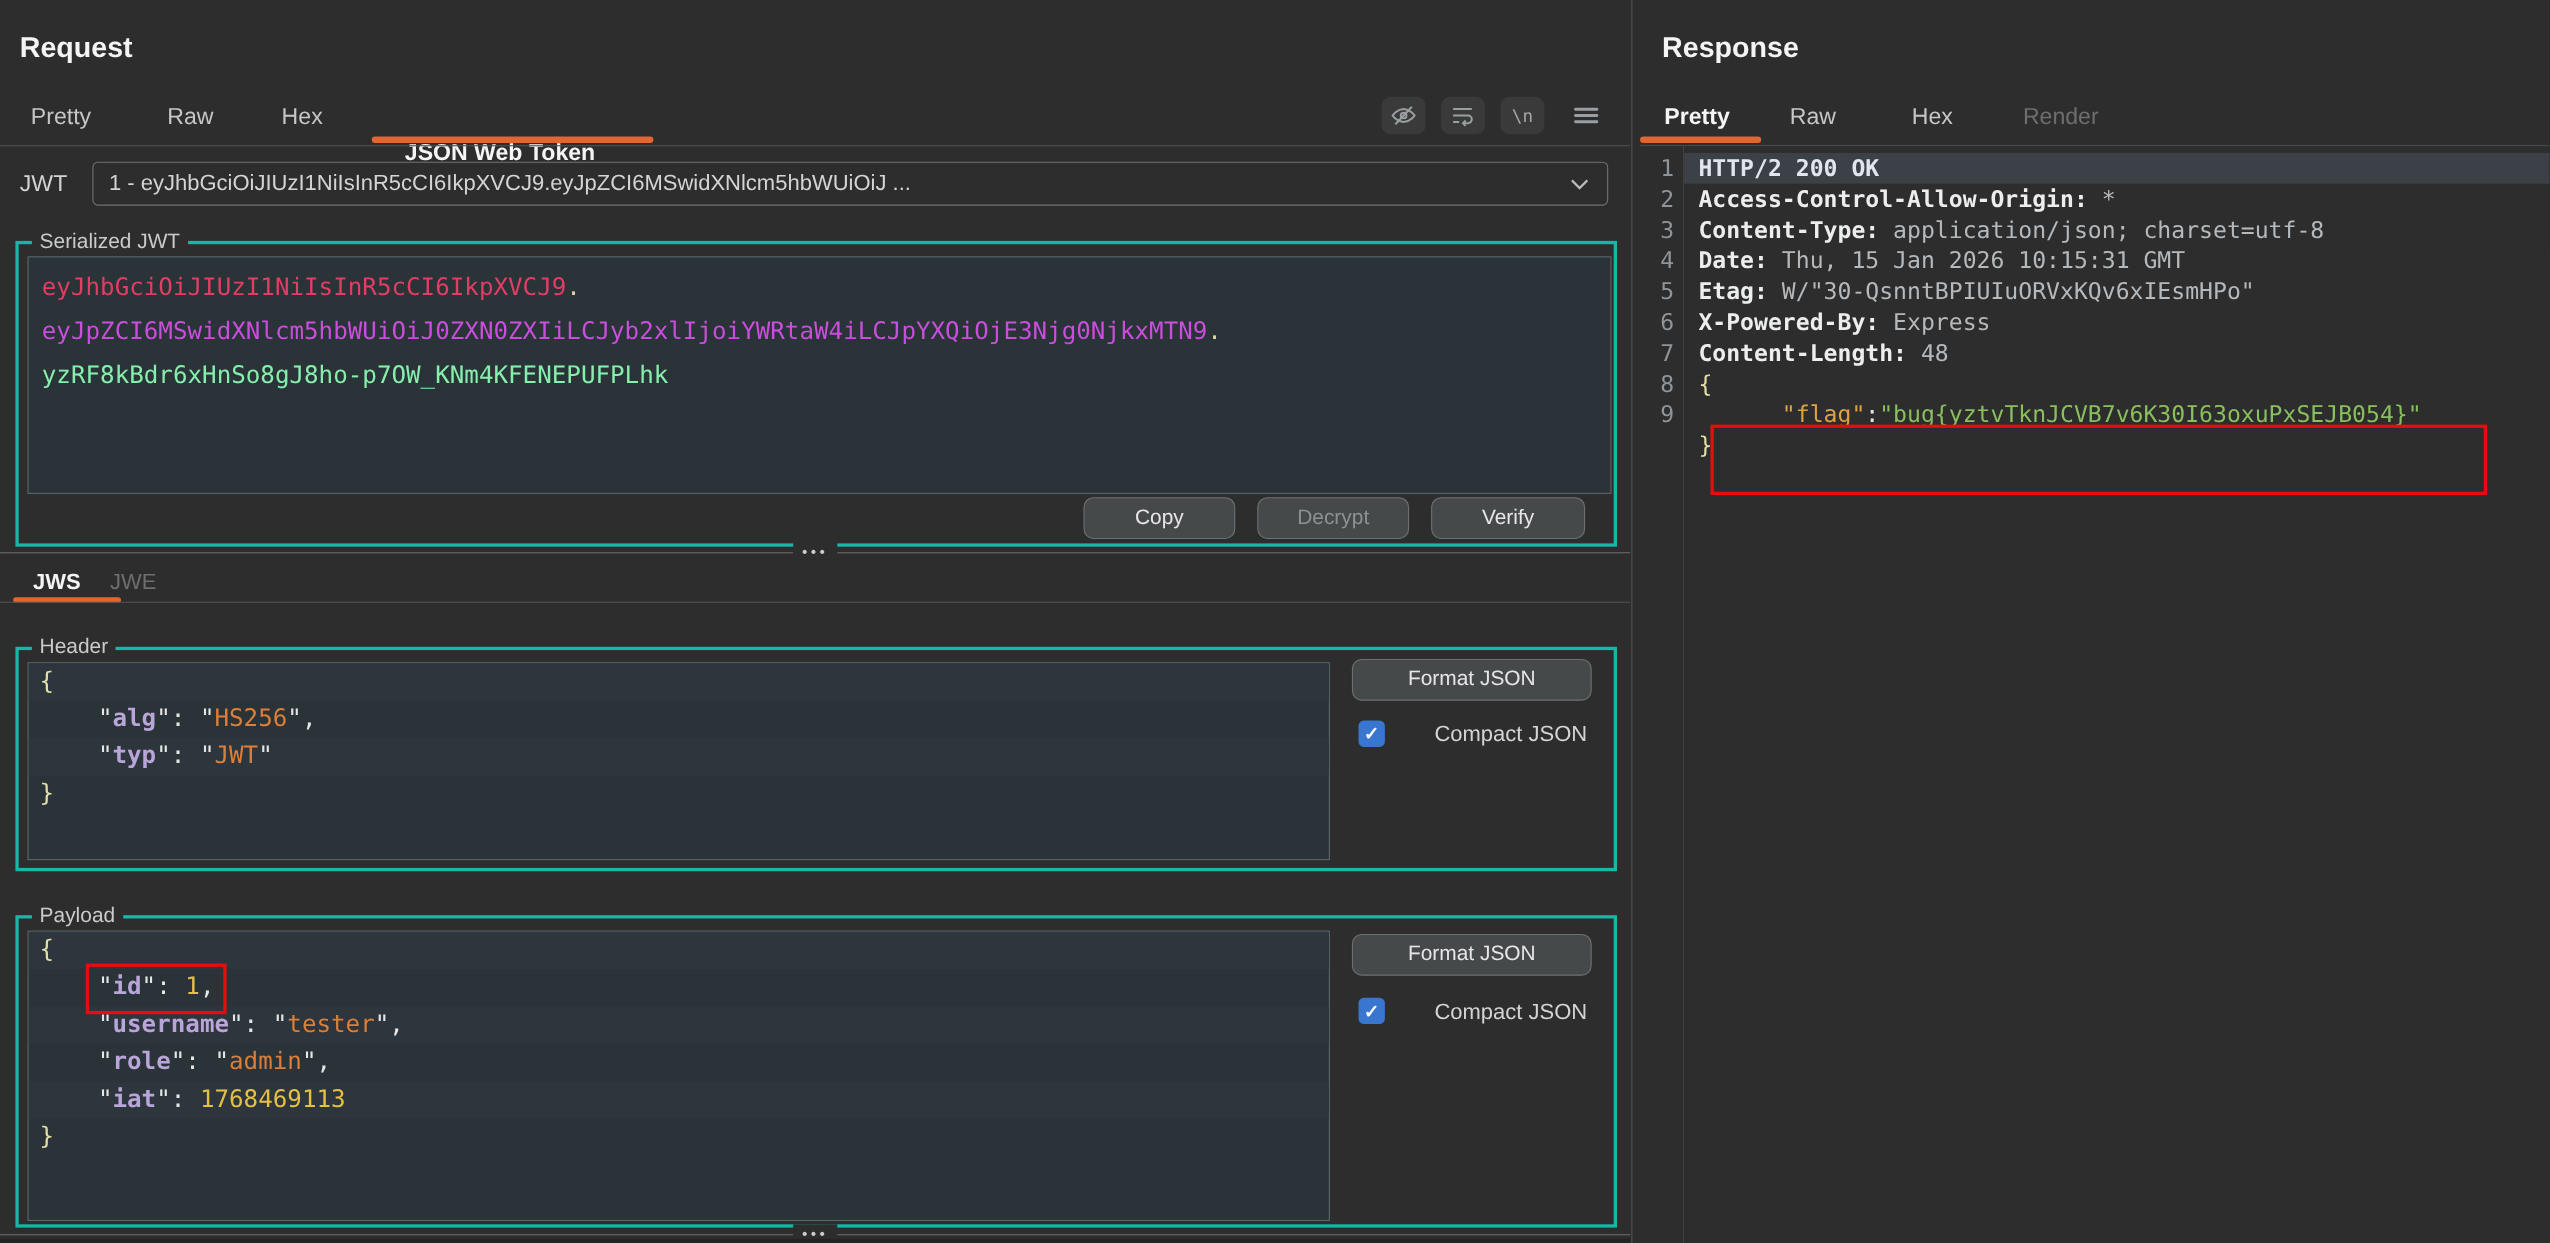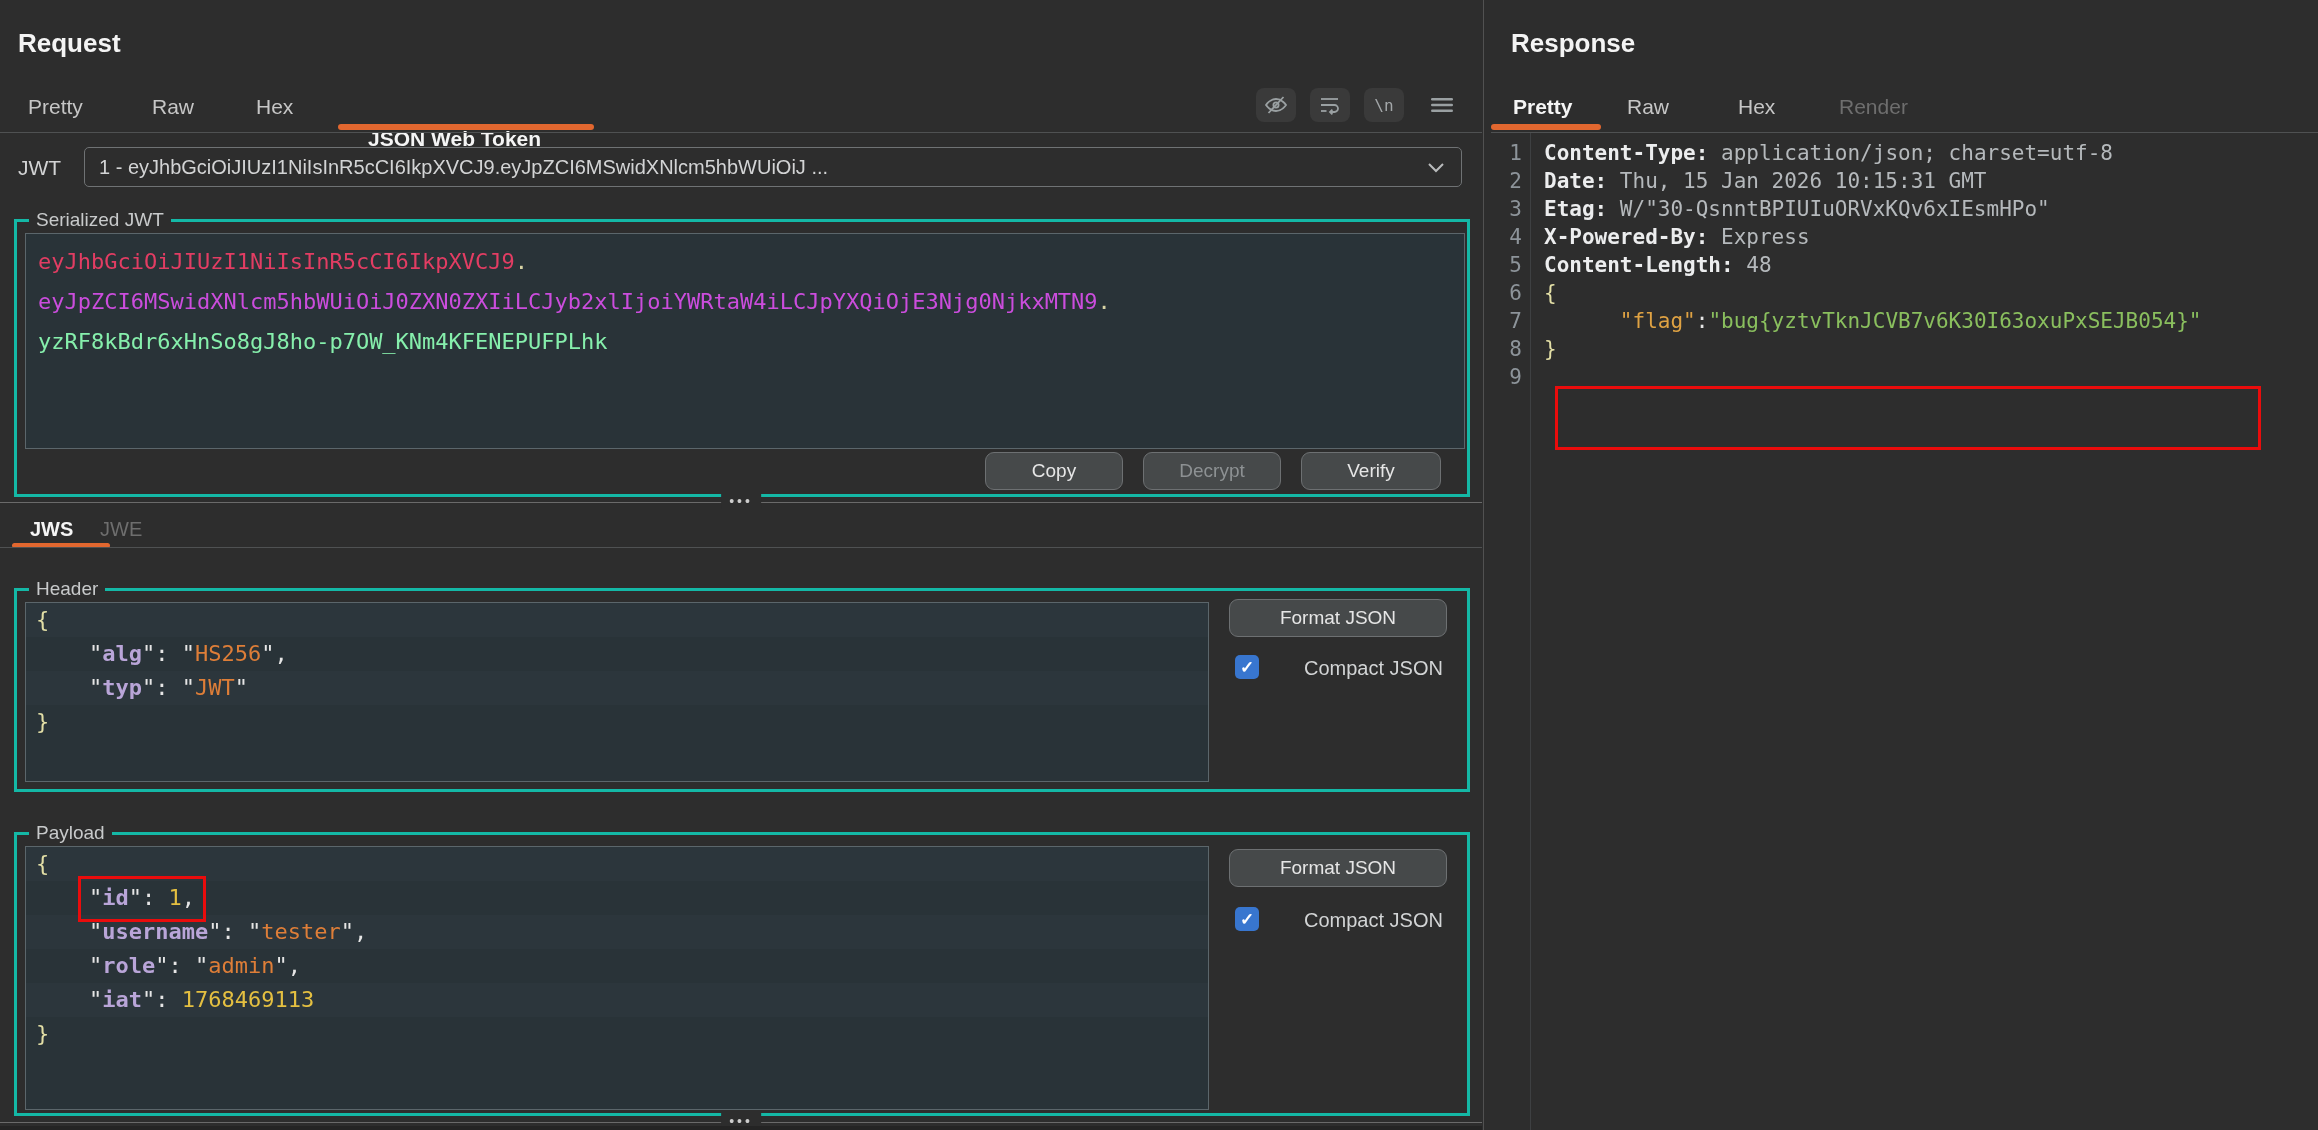--- a/index.html
+++ b/index.html
@@ -223,20 +223,22 @@
         <div class="ln">5</div>
         <div class="ln">6</div>
         <div class="ln">7</div>
         <div class="ln">8</div>
         <div class="ln">9</div>
         <div class="ln"></div>
         <div class="ln"></div>
       </div>
       <div class="resp-code">
         <div class="code-pad-top"></div>
+        <div class="resp-line hl"><span class="tk-status">HTTP/2 200 OK</span></div>
+        <div class="resp-line"><span class="tk-hname">Access-Control-Allow-Origin:</span><span class="tk-hval"> *</span></div>
         <div class="resp-line"><span class="tk-hname">Content-Type:</span><span class="tk-hval"> application/json; charset=utf-8</span></div>
         <div class="resp-line"><span class="tk-hname">Date:</span><span class="tk-hval"> Thu, 15 Jan 2026 10:15:31 GMT</span></div>
         <div class="resp-line"><span class="tk-hname">Etag:</span><span class="tk-hval"> W/"30-QsnntBPIUIuORVxKQv6xIEsmHPo"</span></div>
         <div class="resp-line"><span class="tk-hname">X-Powered-By:</span><span class="tk-hval"> Express</span></div>
         <div class="resp-line"><span class="tk-hname">Content-Length:</span><span class="tk-hval"> 48</span></div>
         <div class="resp-line"></div>
         <div class="resp-line"><span class="tk-brace">{</span></div>
         <div class="resp-line"><span class="tk-plain">      </span><span class="tk-flagkey">"flag"</span><span class="tk-punc">:</span><span class="tk-flagval">"bug{yztvTknJCVB7v6K30I63oxuPxSEJB054}"</span></div>
         <div class="resp-line"><span class="tk-brace">}</span></div>
         <div class="red-box" style="left:24px;top:253px;width:706px;height:64px;"></div>

